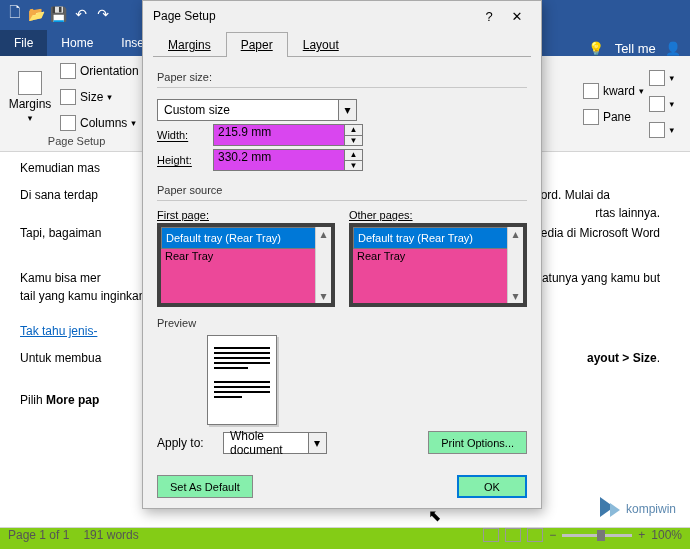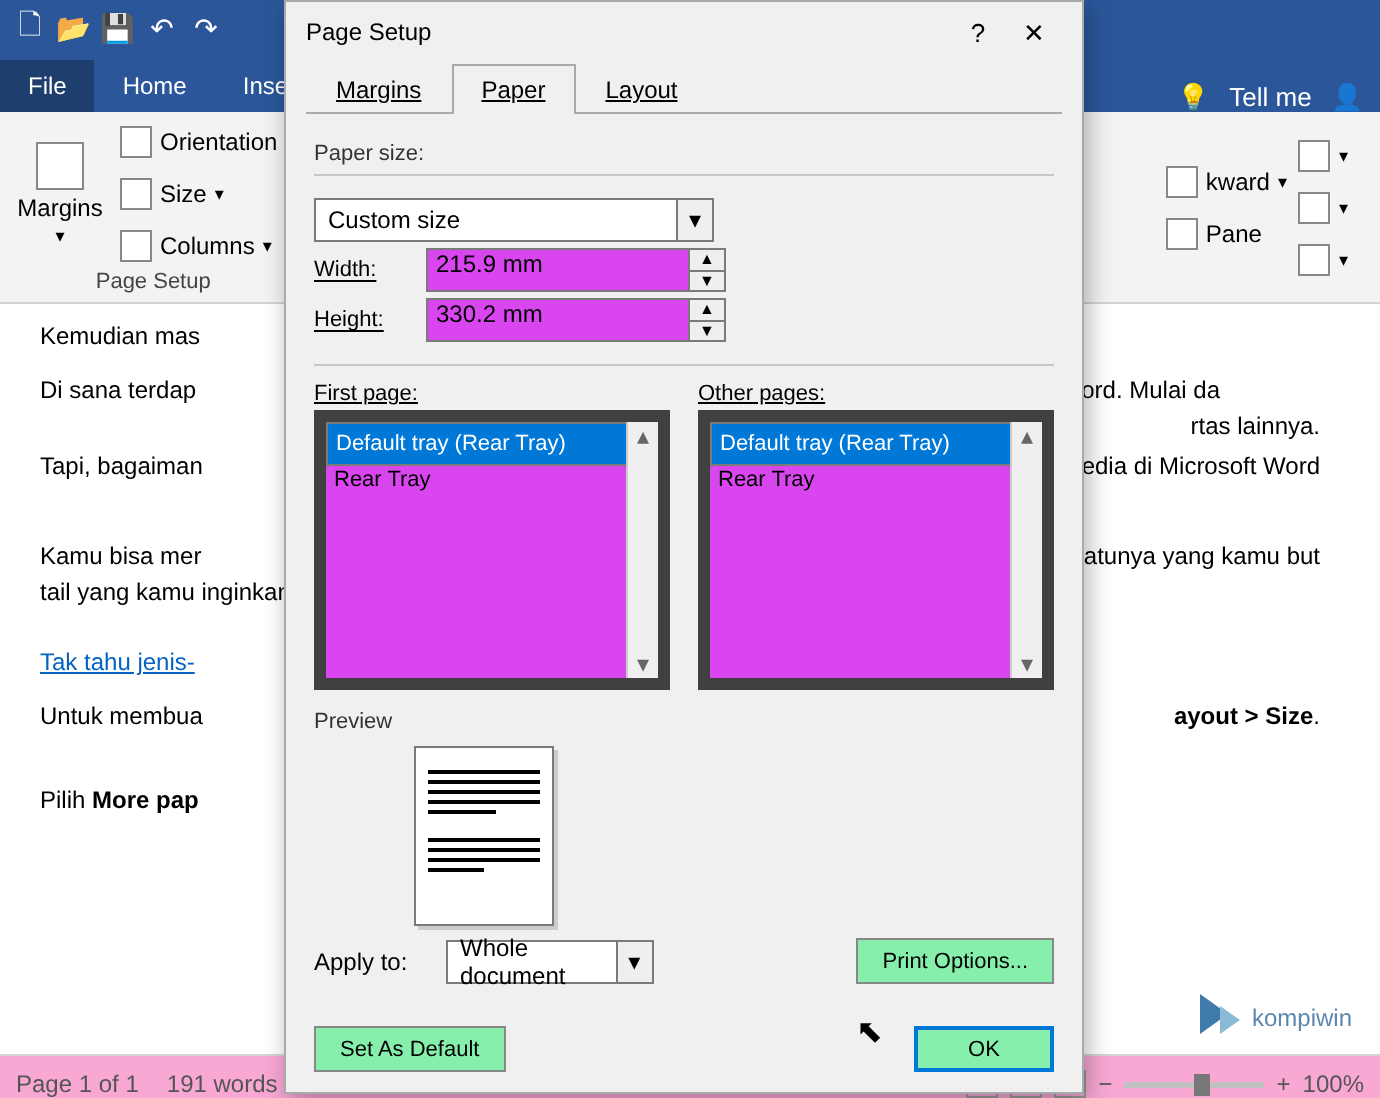--- a/index.html
+++ b/index.html
@@ -18,21 +18,21 @@
 .ribbon .big{display:flex;flex-direction:column;align-items:center;justify-content:center;width:48px;gap:2px;cursor:pointer}
 .ribbon .ico{width:24px;height:24px;border:1px solid #888;background:#fff}
 .ribbon .small-col{display:flex;flex-direction:column;gap:4px}
 .ribbon .small-item{display:flex;align-items:center;gap:4px;height:22px;cursor:pointer}
 .ribbon .small-ico{width:16px;height:16px;border:1px solid #888;background:#fff}
 .ribbon .label{font-size:11px;color:#444;text-align:center;margin-top:auto}
 .ribbon .right-group{margin-left:auto;display:flex;gap:6px;align-items:center;padding-right:10px}
 .doc{position:absolute;top:152px;left:0;right:0;bottom:22px;background:#fff;padding:8px 20px;overflow:hidden;font-family:Cambria,Georgia,serif;font-size:15px;color:#000;line-height:1.45}
 .doc p{margin-bottom:10px}
 .doc a{color:#0563c1;text-decoration:underline}
-.statusbar{position:absolute;bottom:0;left:0;right:0;height:22px;background:#f9a8d4;border-top:1px solid #d4d4d4;display:flex;align-items:flex-end;padding:0 8px;font-size:11px;color:#555;gap:14px}
+.statusbar{position:absolute;bottom:0;left:0;right:0;height:22px;background:#84cc16;border-top:1px solid #d4d4d4;display:flex;align-items:flex-start;padding:0 8px;font-size:11px;color:#555;gap:14px}
 .statusbar .right{margin-left:auto;display:flex;align-items:center;gap:6px}
 .status-ico{width:16px;height:14px;border:1px solid #999}
 .slider{width:70px;height:3px;background:#c0c0c0;position:relative}
 .slider .thumb{position:absolute;left:50%;top:-4px;width:8px;height:11px;background:#777}
 
 .dialog{position:absolute;left:142px;top:0;width:400px;background:#f0f0f0;border:1px solid #aaa;box-shadow:2px 4px 12px rgba(0,0,0,.3);z-index:10}
 .dlg-title{height:30px;display:flex;align-items:center;padding:0 10px;font-size:12px}
 .dlg-title .spacer{flex:1}
 .dlg-title .btn{width:28px;text-align:center;font-size:13px;cursor:pointer}
 .dlg-tabs{display:flex;border-bottom:1px solid #aaa;margin:0 10px}
@@ -45,21 +45,21 @@
 .row label{width:50px;text-decoration:underline;text-underline-offset:2px;font-size:11px}
 .sel{flex:1;height:22px;border:1px solid #7a7a7a;background:#fff;display:flex;align-items:center;padding:0 6px;position:relative}
 .sel .dd{position:absolute;right:0;top:0;width:18px;height:100%;border-left:1px solid #7a7a7a;display:flex;align-items:center;justify-content:center;background:#efefef}
 .spin{width:150px;height:22px;border:1px solid #7a7a7a;background:#d946ef;display:flex;align-items:flex-start;padding:0 4px;position:relative}
 .spin .sp{position:absolute;right:0;top:0;width:18px;height:100%;border-left:1px solid #7a7a7a;display:flex;flex-direction:column}
 .spin .sp div{flex:1;display:flex;align-items:center;justify-content:center;font-size:8px;background:#efefef}
 .spin .sp div:first-child{border-bottom:1px solid #7a7a7a}
 .two-col{display:flex;gap:14px}
 .col{flex:1;display:flex;flex-direction:column}
 .col .lab{font-size:11px;text-decoration:underline;margin-bottom:2px}
-.listbox{height:140px;border:6px solid #404040;background:#d946ef;overflow:hidden;position:relative}
+.listbox{height:84px;border:4px solid #404040;background:#ec4899;overflow:hidden;position:relative}
 .listbox .item{padding:1px 4px;font-size:11px}
 .listbox .item.sel{background:#0078d7;color:#fff}
 .listbox .scroll{position:absolute;right:0;top:0;width:16px;height:100%;background:#efefef;border-left:1px solid #ccc;display:flex;flex-direction:column;justify-content:space-between;align-items:center;font-size:9px;color:#666}
 .preview-box{width:70px;height:90px;border:1px solid #7a7a7a;background:#fff;margin:6px 0 6px 50px;box-shadow:2px 2px 0 #ccc;padding:8px 6px}
 .preview-box .l{height:2px;background:#000;margin:3px 0}
 .dlg-buttons{display:flex;gap:0;align-items:flex-end;padding:6px 14px 10px}
 .dlg-buttons .push{margin-left:auto}
 .btn-std{height:23px;padding:0 12px;border:1px solid #888;background:#86efac;cursor:pointer;font-size:11px;display:flex;align-items:center}
 .btn-std.focused{border:1px solid #0078d7;box-shadow:inset 0 0 0 1px #0078d7}
 .watermark{position:absolute;right:14px;bottom:26px;display:flex;align-items:center;gap:6px;color:#4a7ba6;font-size:22px;font-weight:300;z-index:5;opacity:.9}
@@ -212,20 +212,21 @@
         <div class="spin">
           <span>330.2 mm</span>
           <div class="sp">
               <div>▲</div>
               <div>▼</div>
             </div>
         </div>
       </div>
     </div>
 
+    <div class="fieldset-label">Paper source</div>
     <div class="fieldset">
       <div class="two-col">
         <div class="col">
           <span class="lab">First page:</span>
           <div class="listbox">
             <div class="item sel">Default tray (Rear Tray)</div>
             <div class="item">Rear Tray</div>
             <div class="scroll">
                 <span>▴</span>
                 <span>▾</span>

